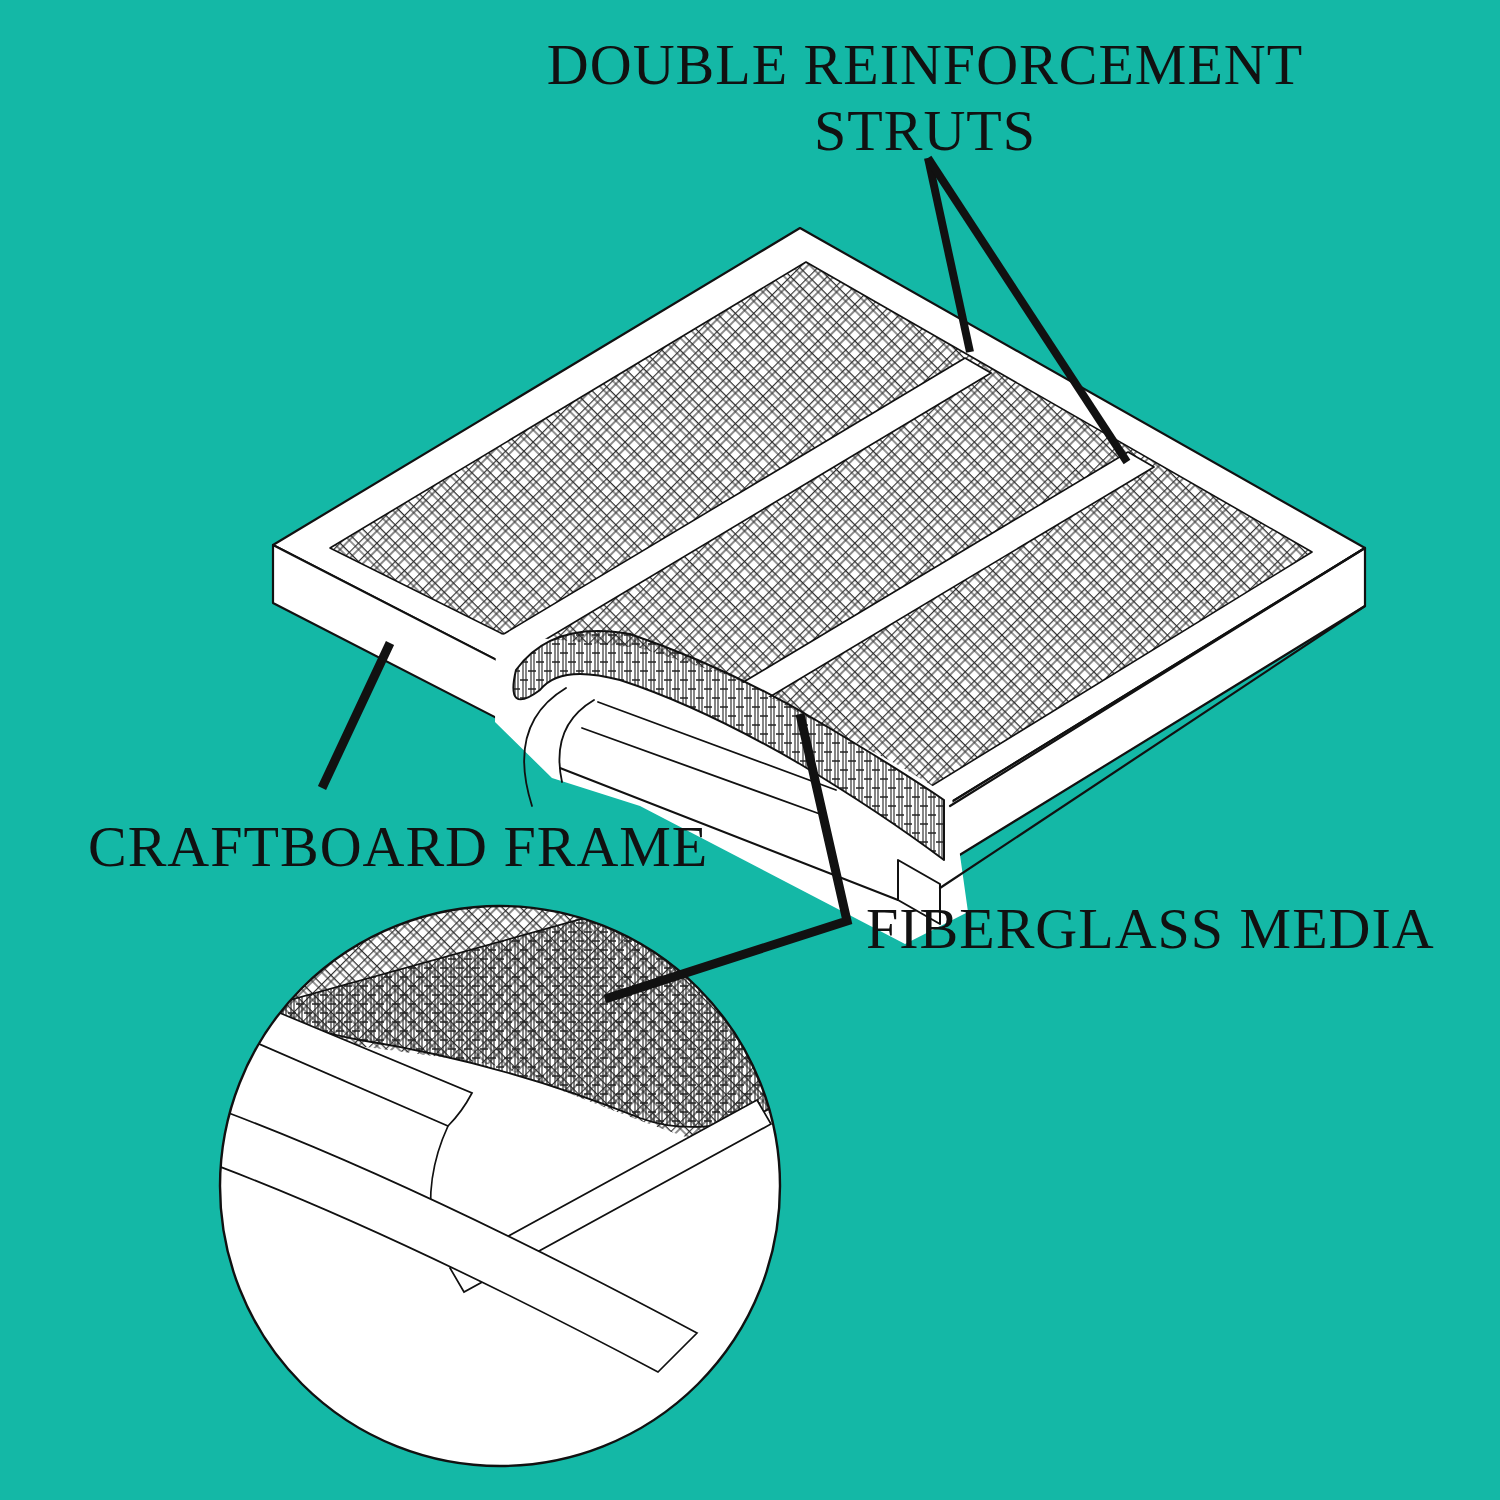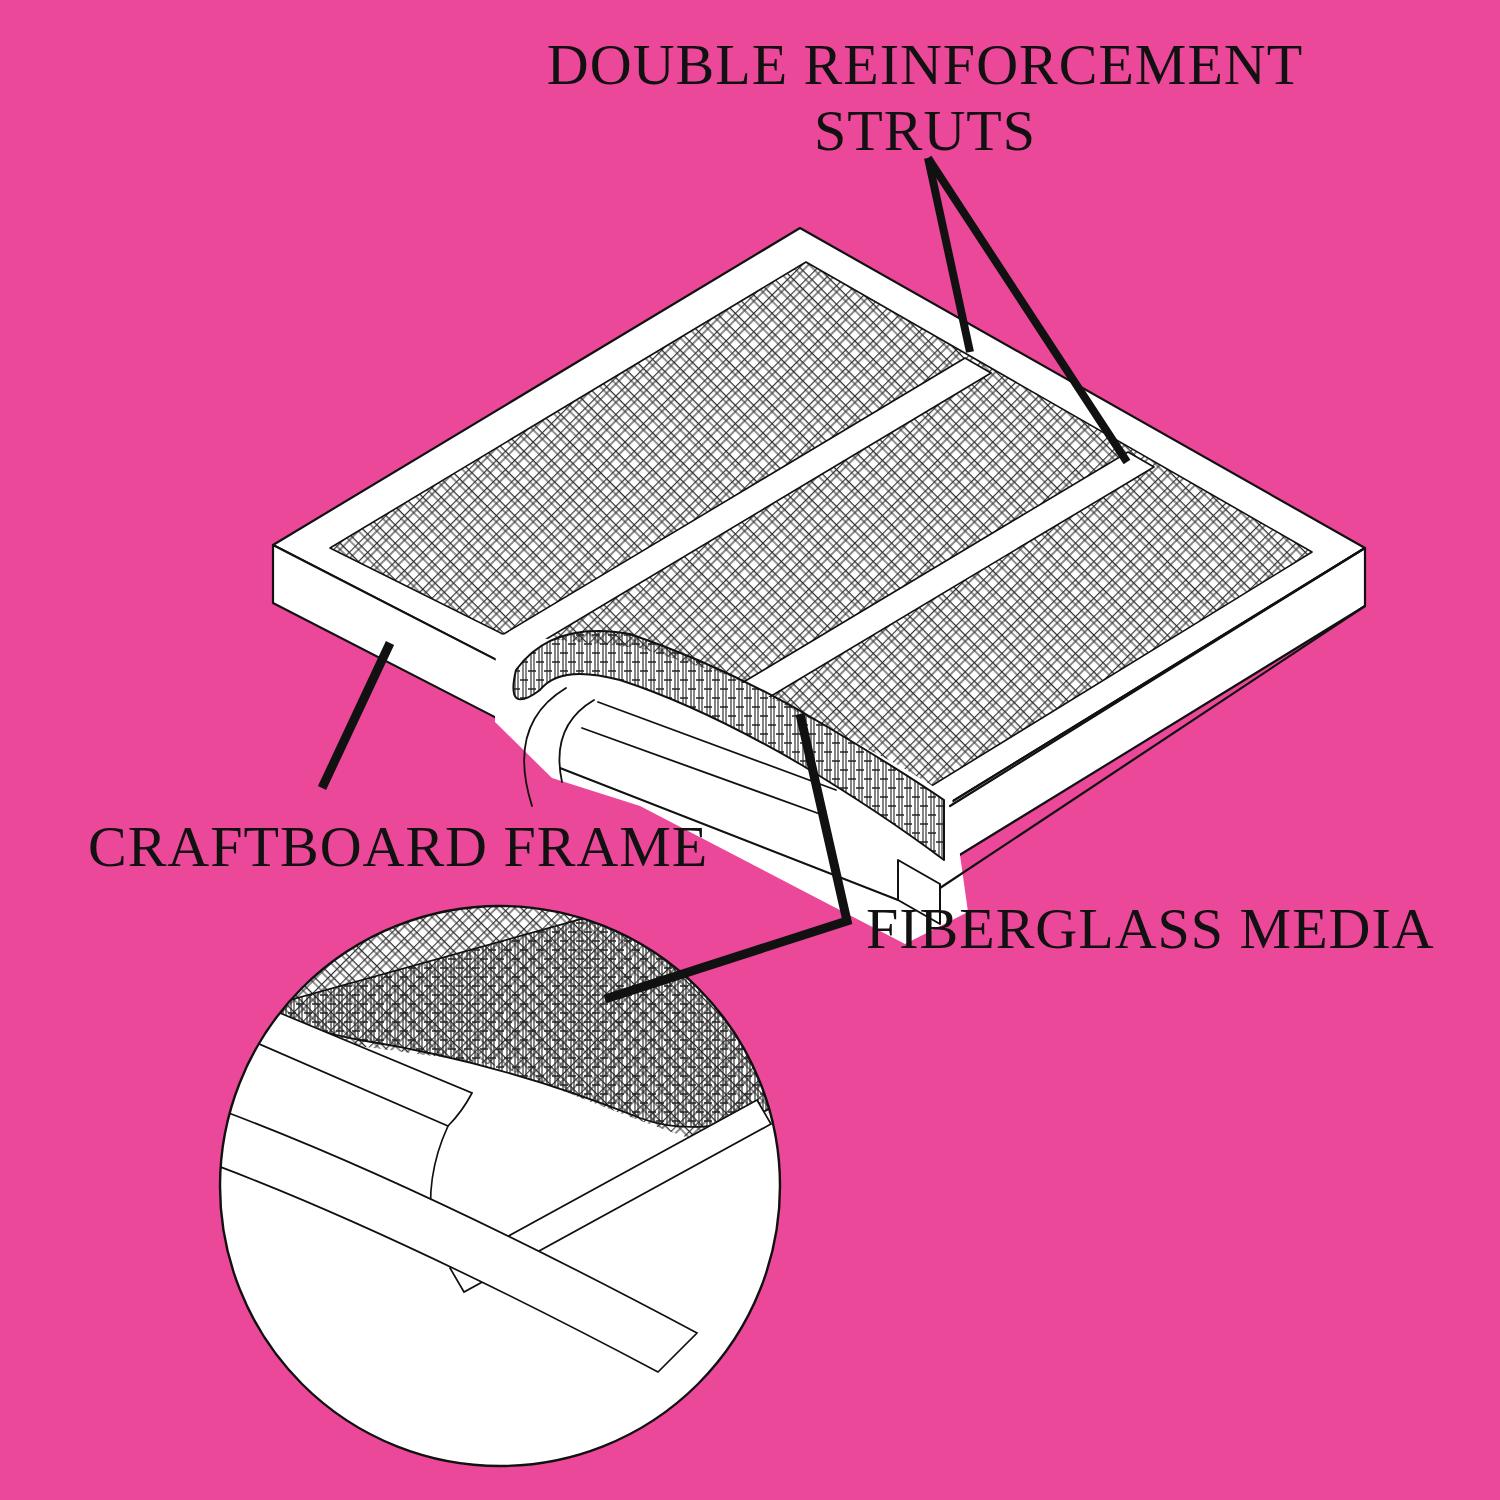--- a/index.html
+++ b/index.html
@@ -1,20 +1,20 @@
 <!DOCTYPE html>
 <html><head>
 <meta charset="utf-8">
 <style>
   html, body { margin: 0; padding: 0; background: #ffffff; }
   #stage {
     position: relative;
     width: 1500px;
     height: 1500px;
-    background: #ec4899;
+    background: #14b8a6;
     overflow: hidden;
   }
   svg { display: block; }
   .label-text {
     font-family: "Liberation Serif", "DejaVu Serif", serif;
     font-size: 58px;
     fill: #111111;
     letter-spacing: 1px;
   }
 </style>

